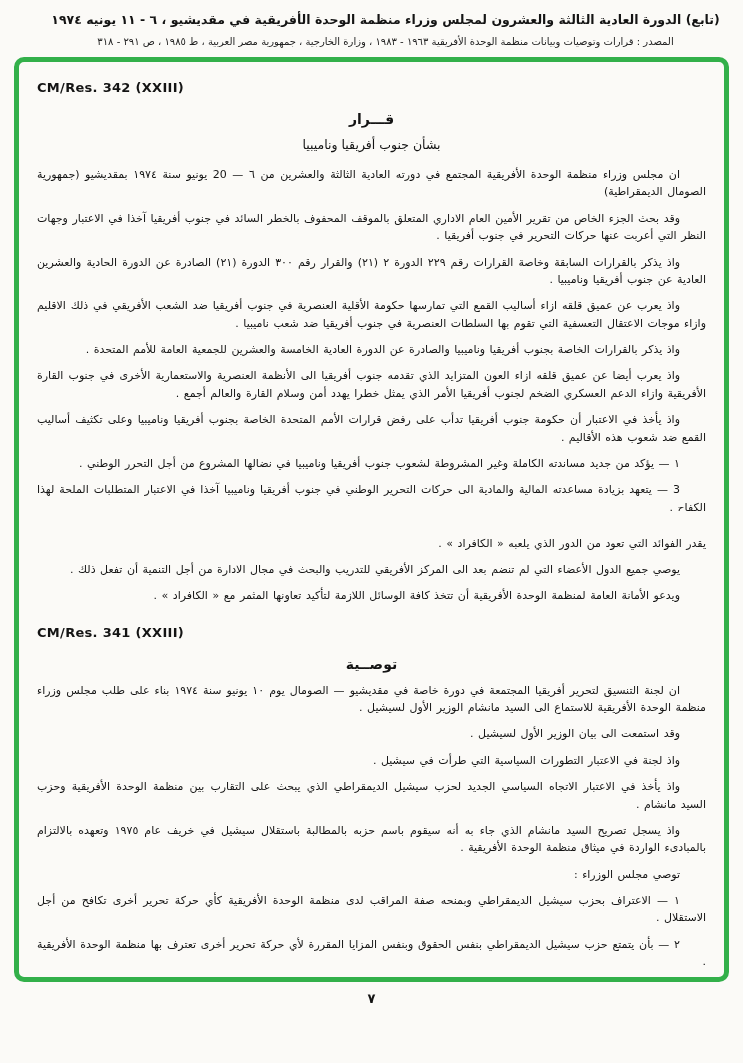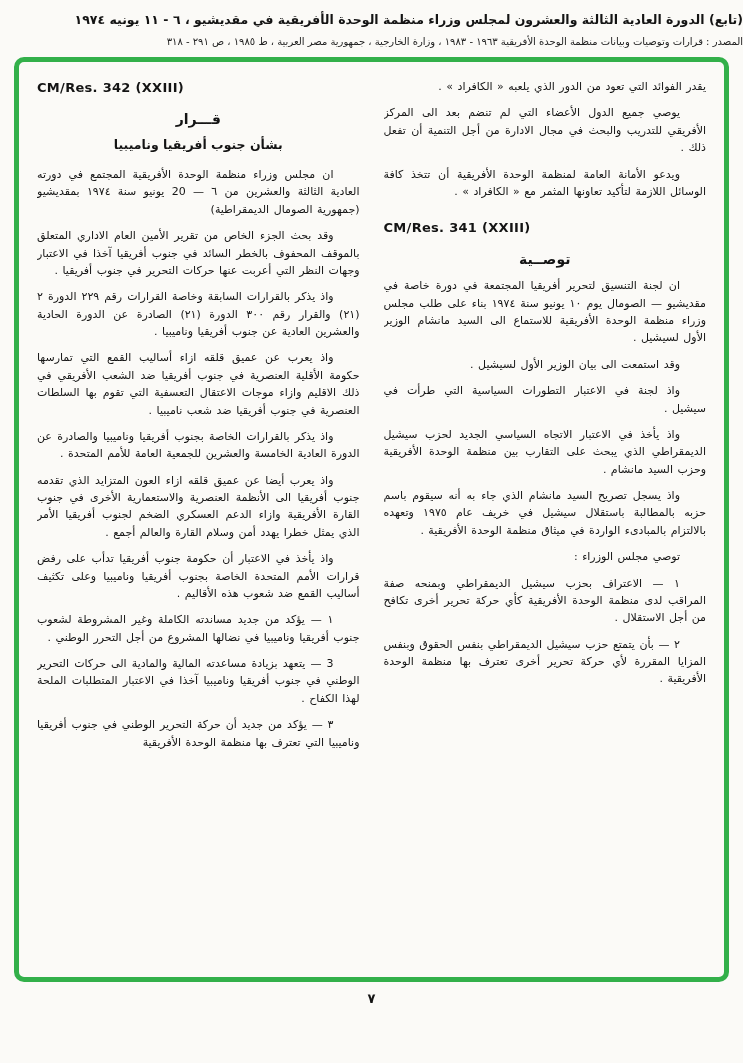--- a/index.html
+++ b/index.html
@@ -13,21 +13,21 @@
     overflow: hidden;
   }
   .page {
     width: 743px;
     height: 1063px;
     position: relative;
     box-sizing: border-box;
   }
   .top-header {
     direction: rtl;
-    text-align: right;
+    text-align: center;
     padding-top: 12px;
     padding-left: 28px;
   }
   .top-header .line1 {
     font-size: 12.5px;
     font-weight: bold;
     letter-spacing: 0.2px;
   }
   .top-header .line2 {
     font-size: 10px;
@@ -40,21 +40,21 @@
     border: 5px solid #33b04a;
     border-radius: 10px;
     height: 925px;
     box-sizing: border-box;
     padding: 16px 18px 10px 18px;
     background: #fbfaf7;
     overflow: hidden;
   }
   .columns {
     display: flex;
-    flex-direction: row;
+    flex-direction: column;
     gap: 24px;
     height: 100%;
   }
   .column {
     flex: 1 1 0;
     direction: rtl;
     overflow: hidden;
   }
   .res-id {
     direction: ltr;
@@ -68,21 +68,21 @@
     margin-top: 20px;
   }
   .doc-title {
     text-align: center;
     font-weight: bold;
     font-size: 14px;
     margin: 4px 0 10px 0;
   }
   .doc-subtitle {
     text-align: center;
-    font-weight: bold;
+    font-weight: normal;
     font-size: 12.5px;
     margin: 0 0 14px 0;
   }
   .para {
     font-size: 11px;
     line-height: 1.58;
     text-align: justify;
     text-align-last: right;
     text-indent: 26px;
     margin: 0 0 9px 0;

